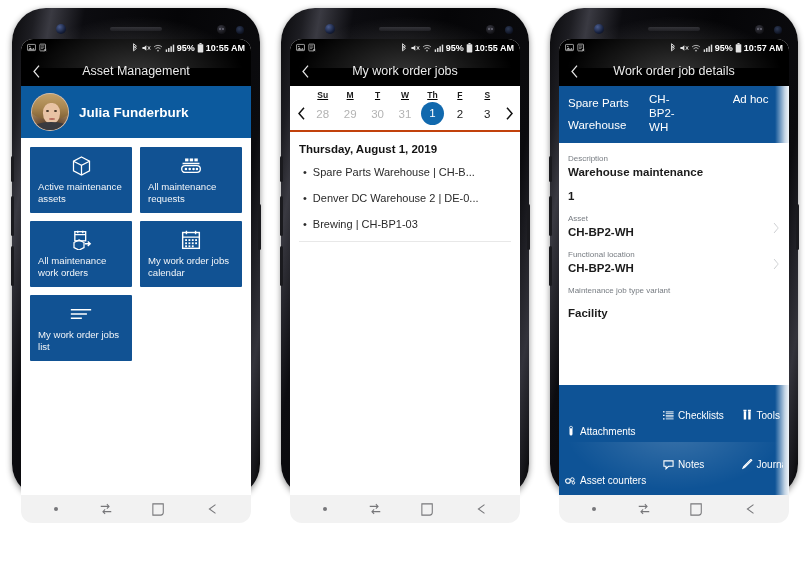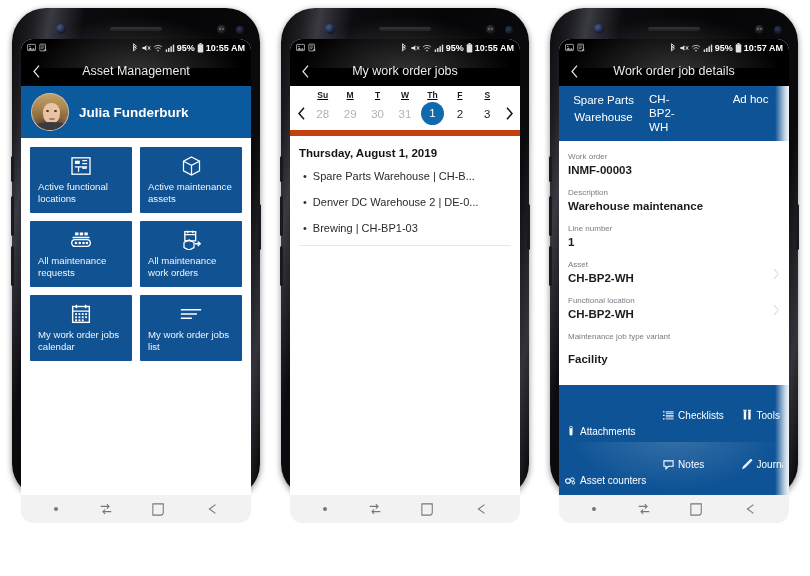--- a/index.html
+++ b/index.html
@@ -149,21 +149,21 @@
 
   
   .cal-head {
     display: grid; grid-template-columns: 16px repeat(7,1fr) 16px;
     align-items: center; padding: 4px 3px 0 3px; text-decoration: underline;
   }
   .cal-head .dow { text-align: center; font-size: 8.5px; font-weight: 700; color: #1b1b1b; }
   .cal-row {
     display: grid; grid-template-columns: 16px repeat(7,1fr) 16px;
     align-items: center; padding: 2px 3px 5px 3px;
-    border-bottom: 6px solid #c2410c;
+    border-bottom: 2px solid #c2410c;
   }
   .cal-row .arrow { display:flex; align-items:center; justify-content:center; color:#111; }
   .cal-row .day { text-align:center; font-size: 11.5px; color:#1b1b1b; }
   .cal-row .day.muted { color: #b3b3b3; }
   .cal-row .day.sel {
     color: #fff; background: #1169ae; border-radius: 50%;
     width: 23px; height: 23px; line-height: 23px; margin: 0 auto;
   }
   .day-title { font-size: 11.5px; font-weight: 700; color:#141414; padding: 11px 9px 4px 9px; }
   .job-list { padding: 0 9px; }
@@ -173,21 +173,21 @@
   }
   .job-item .bullet { font-size: 11px; line-height: 1; color: #2a2a2a; }
   .list-rule { border-bottom: 1px solid #e8e8e8; margin: 4px 9px 0 9px; }
 
   
   .ctxbar {
     background: #0e5396; color: #fff; display: flex;
     padding: 6px 9px 7px 9px; gap: 10px; align-items: flex-start;
     font-size: 11.5px;
   }
-  .ctxbar .c1 { width: 78px; line-height: 17px; text-align: center; }
+  .ctxbar .c1 { width: 78px; line-height: 22px; }
   .ctxbar .c2 { flex: 1; text-align: left; line-height: 14px; }
   .ctxbar .c3 { width: 52px; line-height: 14px; white-space: nowrap; overflow: hidden; margin-left: 48px; }
 
   .details { padding: 7px 9px 0 9px; }
   .field { padding: 3px 0 6px 0; position: relative; }
   .field .lbl { font-size: 8px; color: #777c82; line-height: 12px; }
   .field .val { font-size: 11.5px; color: #1b1b1b; font-weight: 700; line-height: 15px; }
   .field .chev { position:absolute; right: 0; top: 10px; color:#c5c8cc; }
 
   .actionbar {
@@ -301,31 +301,20 @@
             <div class="eyeL"></div>
               <div class="eyeR"></div>
             <div class="mouth"></div>
             <div class="shoulders"></div>
           </div>
           <div class="pname">Julia Funderburk</div>
         </div>
 
         <div class="tiles">
 
-          <div class="tile">
-            <div class="tile-icon">
-              <svg width="20" height="18" viewBox="0 0 24 22">
-                  <rect x="1" y="1" width="22" height="20" fill="none" stroke="#fff" stroke-width="1.6"></rect>
-                  <rect x="4.5" y="4.5" width="6" height="4" fill="#fff"></rect>
-                  <path d="M13.5 4.5h6M13.5 8h6M4.5 12h15M9 12v6" stroke="#fff" stroke-width="1.6"></path>
-                  <rect x="13.5" y="12.5" width="5.5" height="2" fill="#fff"></rect>
-                </svg>
-            </div>
-            <div class="tile-label">Active functional locations</div>
-          </div>
 
           <div class="tile">
             <div class="tile-icon">
               <svg width="19" height="20" viewBox="0 0 22 24">
                   <path d="M11 1.2L20.6 6.3v11.4L11 22.8 1.4 17.7V6.3z" fill="none" stroke="#fff" stroke-width="1.5"></path>
                   <path d="M1.4 6.3L11 11.3l9.6-5M11 11.3V22.8" fill="none" stroke="#fff" stroke-width="1.5"></path>
                 </svg>
             </div>
             <div class="tile-label">Active maintenance assets</div>
           </div>
@@ -658,29 +647,24 @@
 
       <div class="body">
         <div class="ctxbar">
           <div class="c1">Spare Parts Warehouse</div>
           <div class="c2">CH-BP2-WH</div>
           <div class="c3">Ad hoc</div>
         </div>
 
         <div class="details">
           <div class="field">
-            <div class="lbl">Work order</div>
-            <div class="val">INMF-00003</div>
-          </div>
-          <div class="field">
             <div class="lbl">Description</div>
             <div class="val">Warehouse maintenance</div>
           </div>
           <div class="field">
-            <div class="lbl">Line number</div>
             <div class="val">1</div>
           </div>
           <div class="field">
             <div class="lbl">Asset</div>
             <div class="val">CH-BP2-WH</div>
             <span class="chev">
               <svg width="8" height="12" viewBox="0 0 10 16">
                   <path d="M2.5 1.5L8 8l-5.5 6.5" fill="none" stroke="#c7cacd" stroke-width="1.3"></path>
                 </svg>
             </span>

